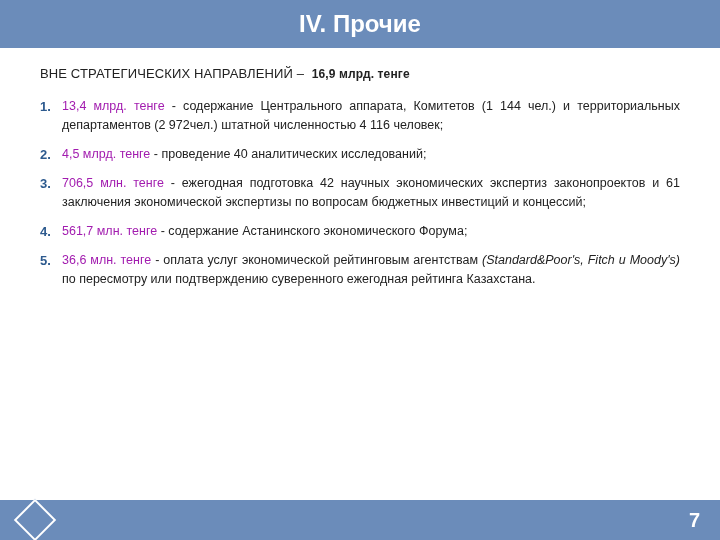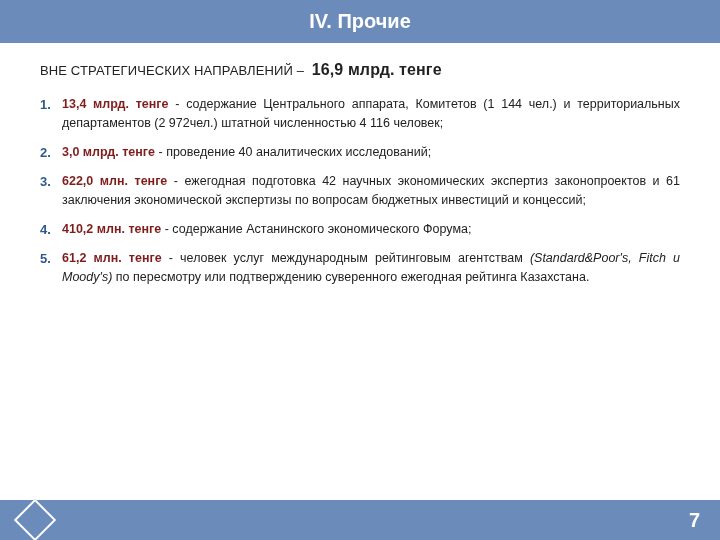--- a/index.html
+++ b/index.html
@@ -26,39 +26,39 @@
     }
 
     .header {
       background: #6b8cba;
       padding: 10px 20px;
       text-align: center;
     }
 
     .header-title {
       color: #ffffff;
-      font-size: 20px;
+      font-size: 24px;
       font-weight: bold;
     }
 
     .content {
       flex: 1;
       padding: 18px 40px 10px 40px;
     }
 
     .subtitle {
       font-size: 13px;
       font-weight: normal;
       color: #222;
       margin-bottom: 16px;
       letter-spacing: 0.01em;
     }
 
     .subtitle-bold {
-      font-size: 16px;
+      font-size: 12px;
       font-weight: bold;
       color: #222;
     }
 
     .items-list {
       list-style: none;
       padding: 0;
     }
 
     .list-item {
@@ -76,22 +76,22 @@
       min-width: 22px;
       padding-top: 0px;
     }
 
     .item-content {
       flex: 1;
       text-align: justify;
     }
 
     .item-bold {
-      font-weight: bold;
-      color: #7f1d1d;
+      font-weight: normal;
+      color: #a21caf;
     }
 
     .item-italic {
       font-style: italic;
     }
 
     .footer {
       height: 40px;
       background: #6b8cba;
       display: flex;
@@ -140,46 +140,46 @@
         <span class="item-number">1.</span>
         <span class="item-content">
           <span class="item-bold">13,4 млрд. тенге</span>
           <span> - содержание Центрального аппарата, Комитетов (1 144 чел.) и территориальных департаментов (2 972чел.) штатной численностью 4 116 человек;</span>
         </span>
       </li>
 
       <li class="list-item">
         <span class="item-number">2.</span>
         <span class="item-content">
-          <span class="item-bold">3,0 млрд. тенге</span>
+          <span class="item-bold">4,5 млрд. тенге</span>
           <span> - проведение 40 аналитических исследований;</span>
         </span>
       </li>
 
       <li class="list-item">
         <span class="item-number">3.</span>
         <span class="item-content">
-          <span class="item-bold">622,0 млн. тенге</span>
+          <span class="item-bold">706,5 млн. тенге</span>
           <span> - ежегодная подготовка 42 научных экономических экспертиз законопроектов и 61 заключения экономической экспертизы по вопросам бюджетных инвестиций и концессий;</span>
         </span>
       </li>
 
       <li class="list-item">
         <span class="item-number">4.</span>
         <span class="item-content">
-          <span class="item-bold">410,2 млн. тенге</span>
+          <span class="item-bold">561,7 млн. тенге</span>
           <span> - содержание Астанинского экономического Форума;</span>
         </span>
       </li>
 
       <li class="list-item">
         <span class="item-number">5.</span>
         <span class="item-content">
-          <span class="item-bold">61,2 млн. тенге</span>
-          <span> - человек услуг международным рейтинговым агентствам </span>
+          <span class="item-bold">36,6 млн. тенге</span>
+          <span> - оплата услуг экономической рейтинговым агентствам </span>
           <span class="item-italic">(Standard&amp;Poor's, Fitch и Moody's)</span>
           <span> по пересмотру или подтверждению суверенного ежегодная рейтинга Казахстана.</span>
         </span>
       </li>
 
     </ol>
   </div>
 
   <div class="footer">
     <div class="footer-diamond"></div>

